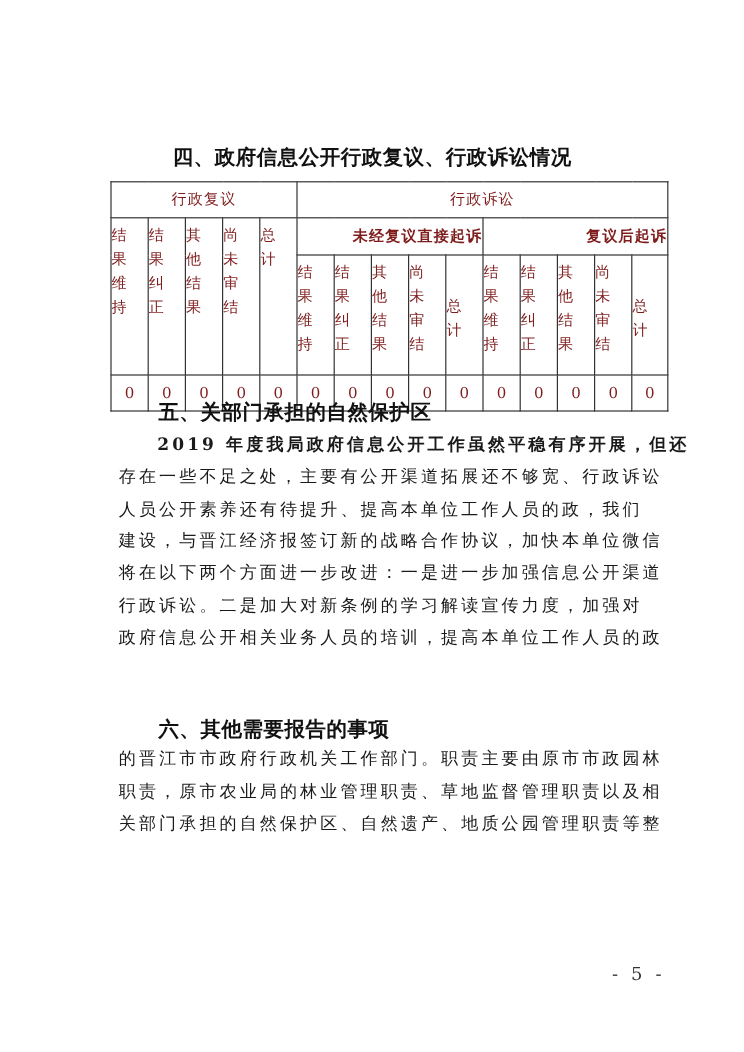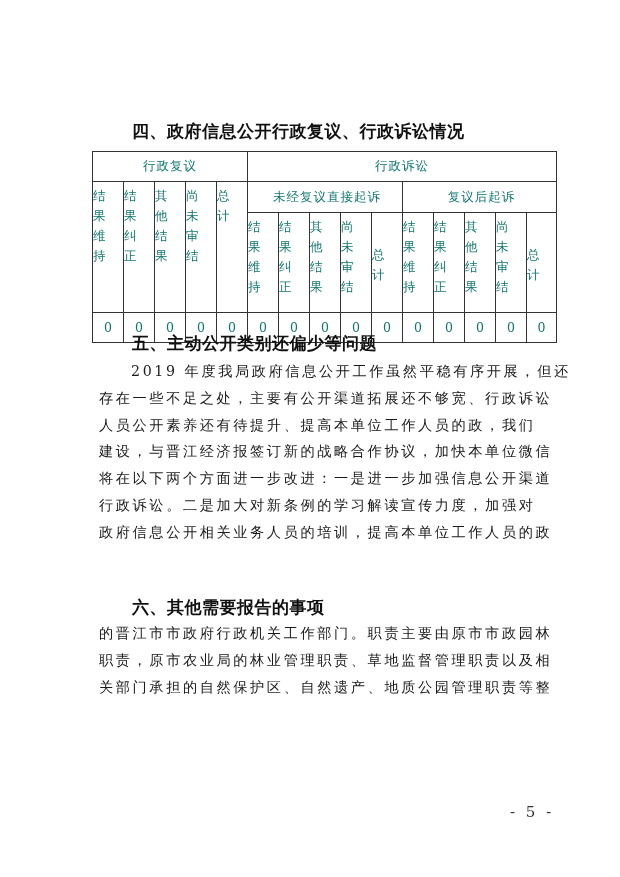--- a/index.html
+++ b/index.html
@@ -1,41 +1,41 @@
 <!DOCTYPE html>
 <html><head>
 <meta charset="utf-8">
 <style>
   html, body { margin: 0; padding: 0; background: #ffffff; }
   body { width: 620px; height: 877px; position: relative; overflow: hidden;
          font-family: "DejaVu Serif", "Liberation Serif", serif; color: #1a1a1a; }
   .page { position: absolute; left: 0; top: 0; width: 620px; height: 877px; background: #fff; }
   .heading { position: absolute; left: 132px; font-family: "DejaVu Sans", "Liberation Sans", sans-serif;
              font-weight: bold; font-size: 17px; letter-spacing: 0.5px; color: #111; white-space: nowrap; }
-  #h4 { top: 120px; }
+  #h4 { top: 120px; margin-left: 12px; }
   #h5 { top: 332px; }
   #h6 { top: 596px; }
 
   table.stats { position: absolute; left: 92px; top: 151px; width: 464px;
                 border-collapse: collapse; table-layout: fixed;
-                font-size: 12.5px; color: #0f766e; }
+                font-size: 12.5px; color: #7f1d1d; }
   table.stats td { border: 1px solid #333; padding: 0; vertical-align: top; }
   .grp { height: 29px; text-align: center; vertical-align: middle !important; letter-spacing: 1px; }
-  .sub { height: 30px; text-align: center; vertical-align: middle !important; padding-left: 4px !important; letter-spacing: 1px; }
+  .sub { height: 30px; text-align: right; vertical-align: middle !important; padding-left: 4px !important; letter-spacing: 1px; font-weight: bold; }
   .vcell { text-align: left; }
   .vtext { display: inline-block; width: 14px; line-height: 20px; padding-top: 4px; word-break: break-all; }
   .vmid { vertical-align: middle !important; }
   .num td { height: 29px; text-align: center; vertical-align: middle !important; }
 
   .para { position: absolute; left: 99px; width: 446px; font-size: 14.2px; line-height: 26.8px;
           letter-spacing: 2.6px; text-align: justify; }
   #p5 { top: 358px; }
   #p6 { top: 620px; }
   .para span.line { display: block; white-space: nowrap; }
-  .indent { padding-left: 32px; }
+  .indent { padding-left: 32px; font-weight: bold; }
 
   .pagenum { position: absolute; left: 510px; top: 803px; font-size: 15px; color: #333; letter-spacing: 3px; }
 </style>
 </head>
 <body>
 
 <div class="page">
 
   <div id="h4" class="heading">四、政府信息公开行政复议、行政诉讼情况</div>
 
@@ -96,21 +96,21 @@
       <td>0</td>
       <td>0</td>
       <td>0</td>
       <td>0</td>
       <td>0</td>
       <td>0</td>
     </tr>
   </tbody>
     </table>
 
-  <div id="h5" class="heading">五、主动公开类别还偏少等问题</div>
+  <div id="h5" class="heading">五、关部门承担的自然保护区</div>
   <div id="p5" class="para">
     <span class="line indent">2019 年度我局政府信息公开工作虽然平稳有序开展，但还</span>
     <span class="line">存在一些不足之处，主要有公开渠道拓展还不够宽、行政诉讼</span>
     <span class="line">人员公开素养还有待提升、提高本单位工作人员的政，我们</span>
     <span class="line">建设，与晋江经济报签订新的战略合作协议，加快本单位微信</span>
     <span class="line">将在以下两个方面进一步改进：一是进一步加强信息公开渠道</span>
     <span class="line">行政诉讼。二是加大对新条例的学习解读宣传力度，加强对</span>
     <span class="line">政府信息公开相关业务人员的培训，提高本单位工作人员的政</span>
   </div>
 

